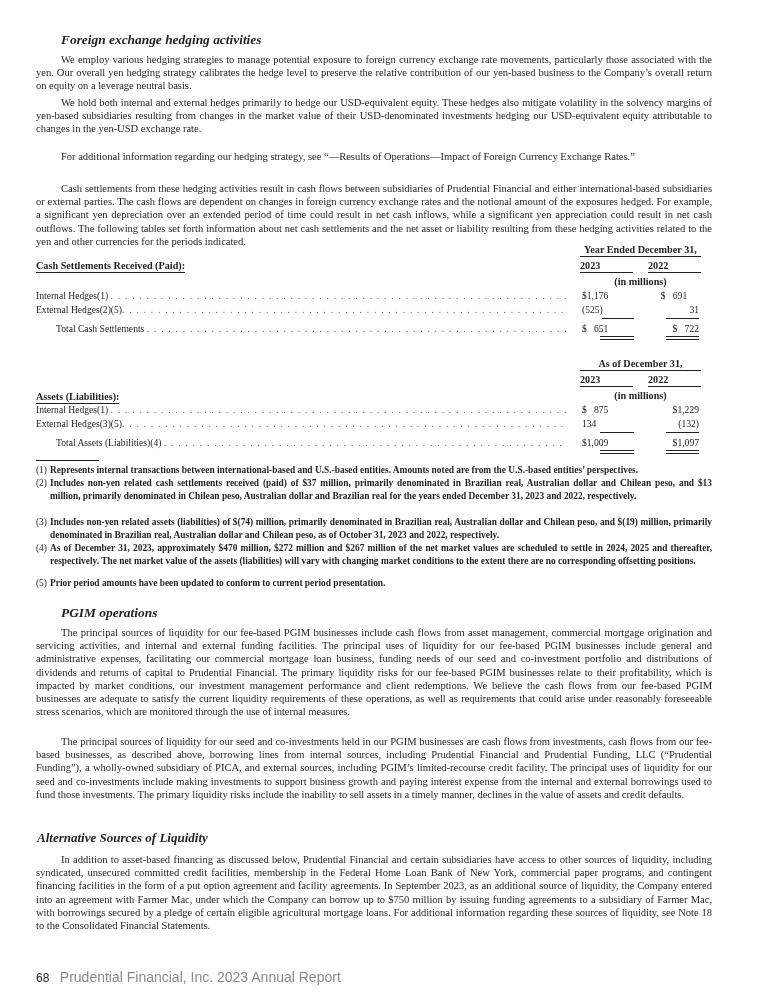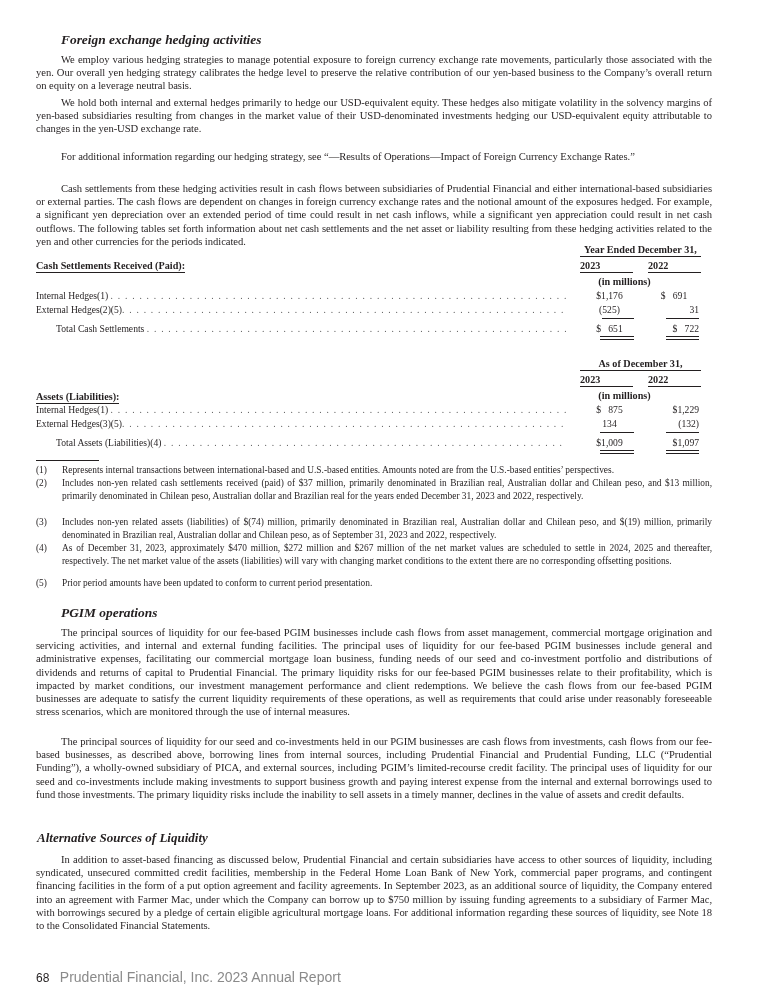--- a/index.html
+++ b/index.html
@@ -20,42 +20,42 @@
     p.body {
       font-size: 10.6px; line-height: 13.2px; margin: 0; text-align: justify;
       text-indent: 25px; position: absolute; left: 0; width: 676px;
       letter-spacing: -0.05px;
     }
     .tbl { position: absolute; left: 0; width: 676px; font-size: 9.6px; }
     .tbl .row { position: absolute; left: 0; width: 676px; height: 12px; line-height: 12px; }
     .tbl .lbl { position: absolute; left: 0; white-space: nowrap; overflow: hidden; width: 530px; }
     .tbl .lbl.indent { left: 20px; width: 510px; }
     .tbl .dots { color: #555; letter-spacing: 1.2px; }
-    .tbl .c1 { position: absolute; left: 546px; width: 55px; text-align: center; }
+    .tbl .c1 { position: absolute; left: 546px; width: 55px; text-align: left; }
     .tbl .c2 { position: absolute; left: 613px; width: 50px; text-align: right; }
     .tbl .hdr-span {
       position: absolute; left: 544px; width: 121px; text-align: center;
       font-weight: bold; font-size: 10.2px; border-bottom: 1.5px solid #231f20;
       padding-bottom: 1px;
     }
     .tbl .hdr-yr { position: absolute; font-weight: bold; font-size: 10.2px; text-align: left;
       border-bottom: 1.5px solid #231f20; padding-bottom: 1px; }
     .tbl .hdr-yr.y1 { left: 544px; width: 53px; }
     .tbl .hdr-yr.y2 { left: 612px; width: 53px; }
     .tbl .hdr-label {
       position: absolute; left: 0; font-weight: bold; font-size: 10.2px;
       border-bottom: 1.5px solid #231f20; padding-bottom: 1px;
     }
-    .tbl .unit { position: absolute; left: 528px; width: 121px; text-align: center; font-weight: bold; font-size: 10.2px; }
+    .tbl .unit { position: absolute; left: 544px; width: 121px; text-align: center; font-weight: bold; font-size: 10.2px; }
     .uline { position: absolute; height: 1px; background: #231f20; }
     .dline { position: absolute; height: 4px; border-top: 1px solid #231f20; border-bottom: 1px solid #231f20; box-sizing: border-box; }
     .fn-rule { position: absolute; left: 0; width: 63px; height: 1px; background: #231f20; }
     .fn { position: absolute; left: 0; width: 676px; font-size: 9.4px; line-height: 12.6px; }
     .fn .num { position: absolute; left: 0; }
-    .fn .txt { margin-left: 26px; text-align: justify; display: block; }
+    .fn .txt { margin-left: 14px; text-align: justify; display: block; font-weight: bold; }
     .footer { position: absolute; left: 36px; top: 968px; font-family: "Liberation Sans", "DejaVu Sans", sans-serif; }
     .footer .pg { font-size: 12px; color: #231f20; }
     .footer .ttl { font-size: 14px; color: #8a8a8a; margin-left: 6px; }
   </style>
 </head>
 <body>
 
 <div class="page">
 
   <h3 class="subhead" style="top:32px;">Foreign exchange hedging activities</h3>
@@ -124,21 +124,21 @@
   <div class="fn" style="top:464px;">
     <span class="num">(1)</span>
     <span class="txt">Represents internal transactions between international-based and U.S.-based entities. Amounts noted are from the U.S.-based entities’ perspectives.</span>
   </div>
   <div class="fn" style="top:477px;">
     <span class="num">(2)</span>
     <span class="txt">Includes non-yen related cash settlements received (paid) of $37 million, primarily denominated in Brazilian real, Australian dollar and Chilean peso, and $13 million, primarily denominated in Chilean peso, Australian dollar and Brazilian real for the years ended December 31, 2023 and 2022, respectively.</span>
   </div>
   <div class="fn" style="top:516px;">
     <span class="num">(3)</span>
-    <span class="txt">Includes non-yen related assets (liabilities) of $(74) million, primarily denominated in Brazilian real, Australian dollar and Chilean peso, and $(19) million, primarily denominated in Brazilian real, Australian dollar and Chilean peso, as of September 31, 2023 and 2022, respectively.</span>
+    <span class="txt">Includes non-yen related assets (liabilities) of $(74) million, primarily denominated in Brazilian real, Australian dollar and Chilean peso, and $(19) million, primarily denominated in Brazilian real, Australian dollar and Chilean peso, as of October 31, 2023 and 2022, respectively.</span>
   </div>
   <div class="fn" style="top:542px;">
     <span class="num">(4)</span>
     <span class="txt">As of December 31, 2023, approximately $470 million, $272 million and $267 million of the net market values are scheduled to settle in 2024, 2025 and thereafter, respectively. The net market value of the assets (liabilities) will vary with changing market conditions to the extent there are no corresponding offsetting positions.</span>
   </div>
   <div class="fn" style="top:577px;">
     <span class="num">(5)</span>
     <span class="txt">Prior period amounts have been updated to conform to current period presentation.</span>
   </div>
 

